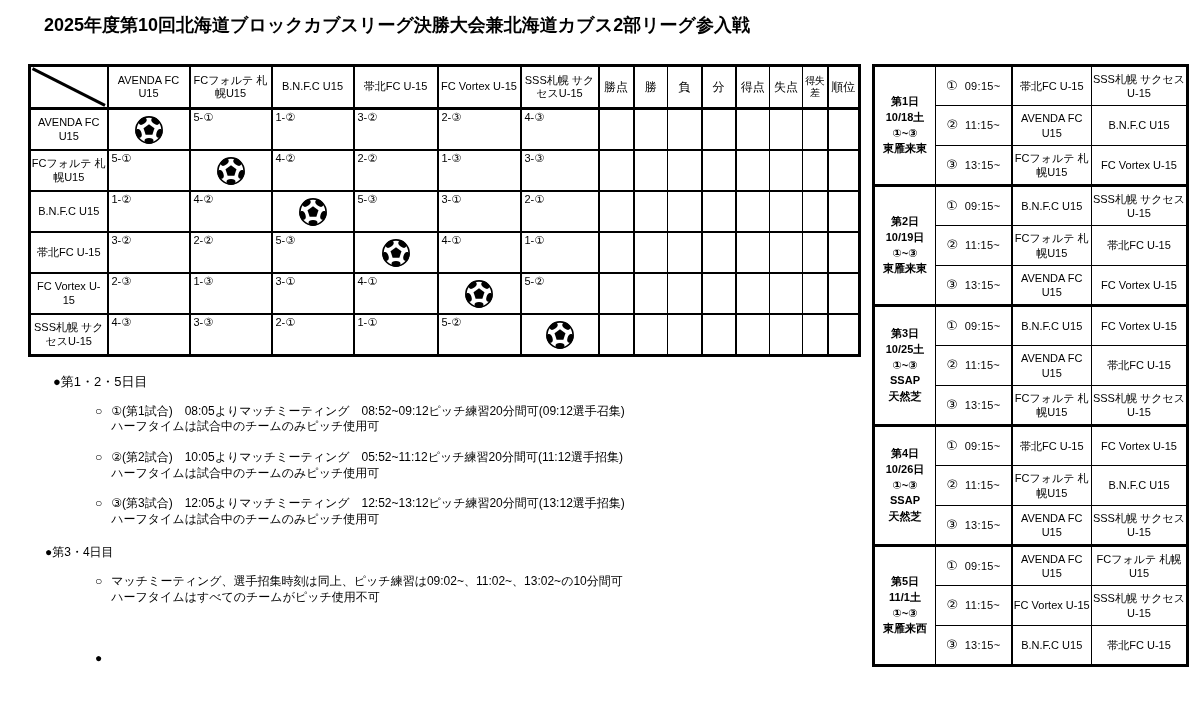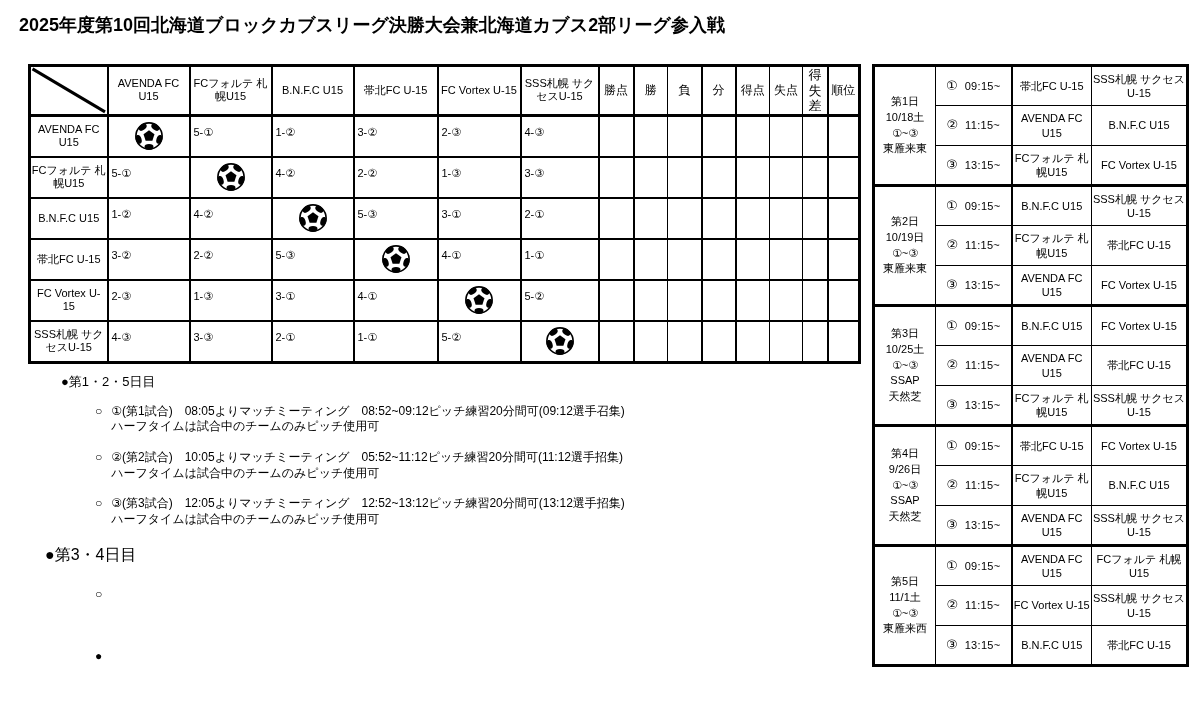--- a/index.html
+++ b/index.html
@@ -2,21 +2,21 @@
 <html lang="ja"><head>
 <meta charset="utf-8">
 <style>
   html,body{margin:0;padding:0;}
   body{
     width:1200px;height:714px;position:relative;overflow:hidden;
     background:#ffffff;color:#000;
     font-family:"Liberation Sans","DejaVu Sans",sans-serif;
   }
   .title{
-    position:absolute;left:19px;top:13px;margin:0;
+    position:absolute;left:44px;top:13px;margin:0;
     font-size:18px;font-weight:700;letter-spacing:0px;white-space:nowrap;
   }
 
   
   table{border-collapse:collapse;}
   .xt{
     position:absolute;left:28px;top:64px;width:830px;
     table-layout:fixed;border:3px solid #000;
   }
   .xt td{
@@ -24,47 +24,47 @@
     padding:0;font-size:11px;line-height:1.2;vertical-align:top;
     overflow:hidden;
   }
   .xt tr.hdr td{height:40px;vertical-align:middle;text-align:center;border-bottom-width:3px;}
   .xt tr.row td{height:39px;}
   .xt td.c{border-right-width:2px;}
   .xt td.rowlabel{border-right-width:2px;text-align:center;vertical-align:middle;}
   .xt td.stat{border-right-width:1px;}
   .xt td.s0,.xt td.s2,.xt td.s3,.xt td.s6{border-right-width:2px;}
   .xt td.sh{text-align:center;vertical-align:middle;font-size:12px;}
-  .xt td.sh.s6{font-size:13px;letter-spacing:-0.5px;}
-  .xt .cellTxt{padding:9px 3px;text-align:left;}
+  .xt td.sh.s6{font-size:10px;letter-spacing:-0.5px;}
+  .xt .cellTxt{padding:1px 3px;text-align:left;}
   .xt td.ballcell{text-align:center;vertical-align:middle;}
   .xt td.diag{position:relative;}
   .diagsvg{position:absolute;inset:0;width:100%;height:100%;display:block;}
   .ball{vertical-align:middle;}
 
   
   .notes{position:absolute;left:45px;top:374px;width:815px;font-size:12px;line-height:1.3;}
-  .note-h{margin:0 0 13px 16px;font-size:13px;}
-  .note-h2{margin:18px 0 21px 0;font-size:16px;}
+  .note-h{margin:0 0 13px 8px;font-size:13px;}
+  .note-h2{margin:18px 0 13px 0;font-size:12px;}
   .note-item{display:flex;gap:9px;margin:0 0 15px 50px;}
   .note-item .marker{flex:0 0 auto;}
   .note3{display:flex;gap:9px;margin:46px 0 0 50px;}
 
   
   .sched{
     position:absolute;left:872px;top:64px;width:314px;
     table-layout:fixed;border:3px solid #000;
   }
   .sched td{
     border:1px solid #000;padding:0;font-size:11px;line-height:1.3;
     text-align:center;vertical-align:middle;overflow:hidden;
   }
   .sched tr{height:40px;}
   .sched tr.dayTop td{border-top-width:3px;}
-  .sched td.day{white-space:pre-line;font-size:11px;line-height:1.45;}
+  .sched td.day{white-space:pre-line;font-size:11px;line-height:1.45;font-weight:bold;}
   .sched td.time{border-right-width:2px;}
   .sched .trow{display:flex;align-items:center;justify-content:center;gap:7px;}
   .sched .mno{font-size:13px;}
   .sched .mtime{font-size:11px;letter-spacing:0.3px;}
 </style>
 </head>
 <body>
 
 <h1 class="title">2025年度第10回北海道ブロックカブスリーグ決勝大会兼北海道カブス2部リーグ参入戦</h1>
 
@@ -369,20 +369,24 @@
     <div>
       <div>③(第3試合)　12:05よりマッチミーティング　12:52~13:12ピッチ練習20分間可(13:12選手招集)</div>
       <div>ハーフタイムは試合中のチームのみピッチ使用可</div>
     </div>
   </div>
 
   <p class="note-h2">●第3・4日目</p>
 
   <div class="note-item">
     <span class="marker">○</span>
+    <div>
+      <div>マッチミーティング、選手招集時刻は同上、ピッチ練習は09:02~、11:02~、13:02~の10分間可</div>
+      <div>ハーフタイムはすべてのチームがピッチ使用不可</div>
+    </div>
   </div>
 
   <div class="note3">
     <span class="marker">●</span>
   </div>
 </div>
 
 <table class="sched">
   <colgroup>
     <col style="width:62px">
@@ -489,21 +493,21 @@
           <div class="trow">
             <span class="mno">③</span>
             <span class="mtime">13:15~</span>
           </div>
         </td>
         <td class="team">FCフォルテ 札幌U15</td>
         <td class="team">SSS札幌 サクセスU-15</td>
       </tr>
       <tr class="dayTop">
         <td class="day" rowspan="3">第4日
-9/26日
+10/26日
 ①~③
 SSAP
 天然芝</td>
         <td class="time">
           <div class="trow">
             <span class="mno">①</span>
             <span class="mtime">09:15~</span>
           </div>
         </td>
         <td class="team">帯北FC U-15</td>

